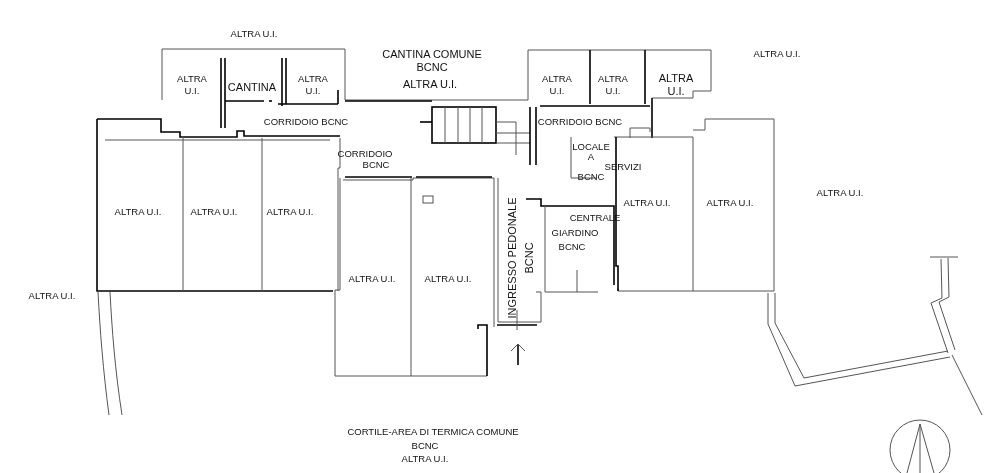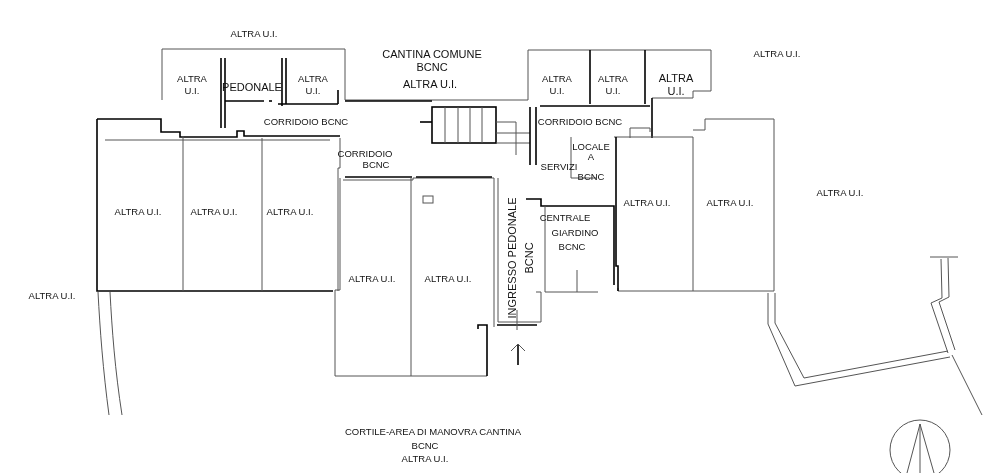--- a/index.html
+++ b/index.html
@@ -114,52 +114,52 @@
 </svg>
 
 <div class="lbl" style="left:254px;top:33px">ALTRA U.I.</div>
 <div class="lbl big" style="left:432px;top:54px">CANTINA COMUNE</div>
 <div class="lbl big" style="left:432px;top:67px">BCNC</div>
 <div class="lbl big" style="left:430px;top:84px">ALTRA U.I.</div>
 <div class="lbl" style="left:777px;top:53px">ALTRA U.I.</div>
 
 <div class="lbl" style="left:192px;top:78px">ALTRA</div>
 <div class="lbl" style="left:192px;top:90px">U.I.</div>
-<div class="lbl big" style="left:252px;top:87px">PEDONALE</div>
+<div class="lbl big" style="left:252px;top:87px">CANTINA</div>
 <div class="lbl" style="left:313px;top:78px">ALTRA</div>
 <div class="lbl" style="left:313px;top:90px">U.I.</div>
 <div class="lbl" style="left:557px;top:78px">ALTRA</div>
 <div class="lbl" style="left:557px;top:90px">U.I.</div>
 <div class="lbl" style="left:613px;top:78px">ALTRA</div>
 <div class="lbl" style="left:613px;top:90px">U.I.</div>
 <div class="lbl big" style="left:676px;top:78px">ALTRA</div>
 <div class="lbl big" style="left:676px;top:91px">U.I.</div>
 
 <div class="lbl" style="left:306px;top:121px">CORRIDOIO BCNC</div>
 <div class="lbl" style="left:365px;top:153px">CORRIDOIO</div>
 <div class="lbl" style="left:376px;top:164px">BCNC</div>
 <div class="lbl" style="left:580px;top:121px">CORRIDOIO BCNC</div>
 
 <div class="lbl" style="left:591px;top:146px">LOCALE</div>
 <div class="lbl" style="left:591px;top:156px">A</div>
-<div class="lbl" style="left:559px;top:166px">SERVIZI</div>
+<div class="lbl" style="left:623px;top:166px">SERVIZI</div>
 <div class="lbl" style="left:591px;top:176px">BCNC</div>
 
-<div class="lbl" style="left:565px;top:217px">CENTRALE</div>
+<div class="lbl" style="left:595px;top:217px">CENTRALE</div>
 <div class="lbl" style="left:575px;top:232px">GIARDINO</div>
 <div class="lbl" style="left:572px;top:246px">BCNC</div>
 
 <div class="lbl big vert" style="left:512px;top:258px">INGRESSO PEDONALE</div>
 <div class="lbl big vert" style="left:529px;top:258px">BCNC</div>
 
 <div class="lbl" style="left:138px;top:211px">ALTRA U.I.</div>
 <div class="lbl" style="left:214px;top:211px">ALTRA U.I.</div>
 <div class="lbl" style="left:290px;top:211px">ALTRA U.I.</div>
 <div class="lbl" style="left:372px;top:278px">ALTRA U.I.</div>
 <div class="lbl" style="left:448px;top:278px">ALTRA U.I.</div>
 <div class="lbl" style="left:647px;top:202px">ALTRA U.I.</div>
 <div class="lbl" style="left:730px;top:202px">ALTRA U.I.</div>
 <div class="lbl" style="left:840px;top:192px">ALTRA U.I.</div>
 <div class="lbl" style="left:52px;top:295px">ALTRA U.I.</div>
 
-<div class="lbl" style="left:433px;top:431px">CORTILE-AREA DI MANOVRA CANTINA</div>
+<div class="lbl" style="left:433px;top:431px">CORTILE-AREA DI TERMICA COMUNE</div>
 <div class="lbl" style="left:425px;top:445px">BCNC</div>
 <div class="lbl" style="left:425px;top:458px">ALTRA U.I.</div>
 
 </body></html>

